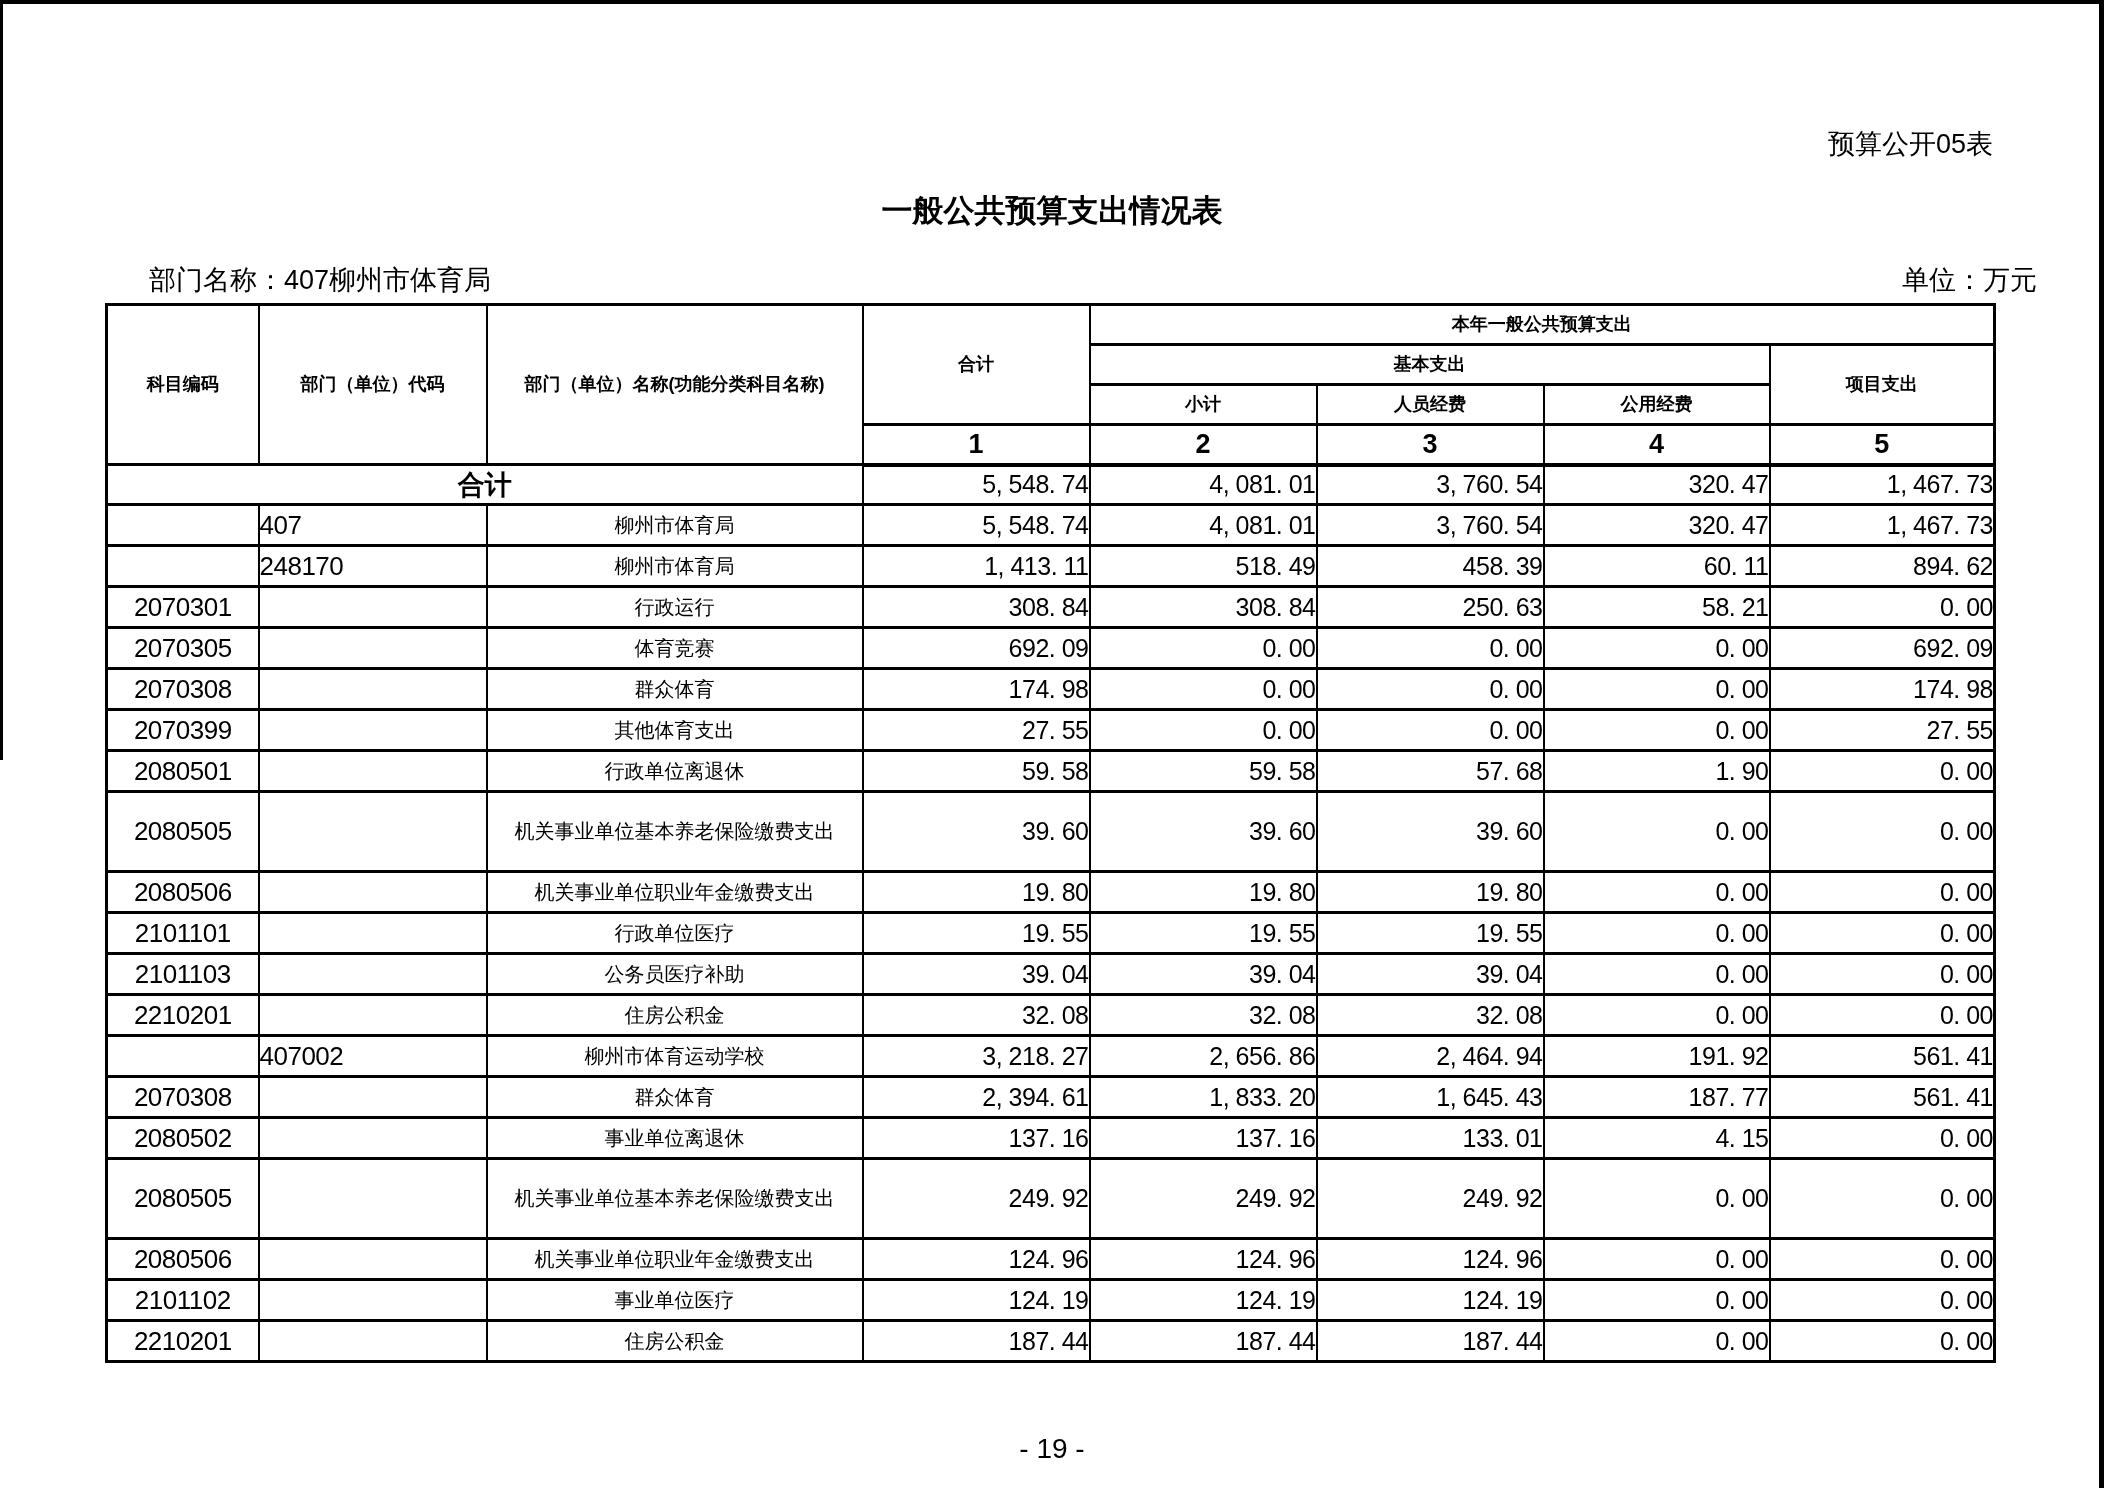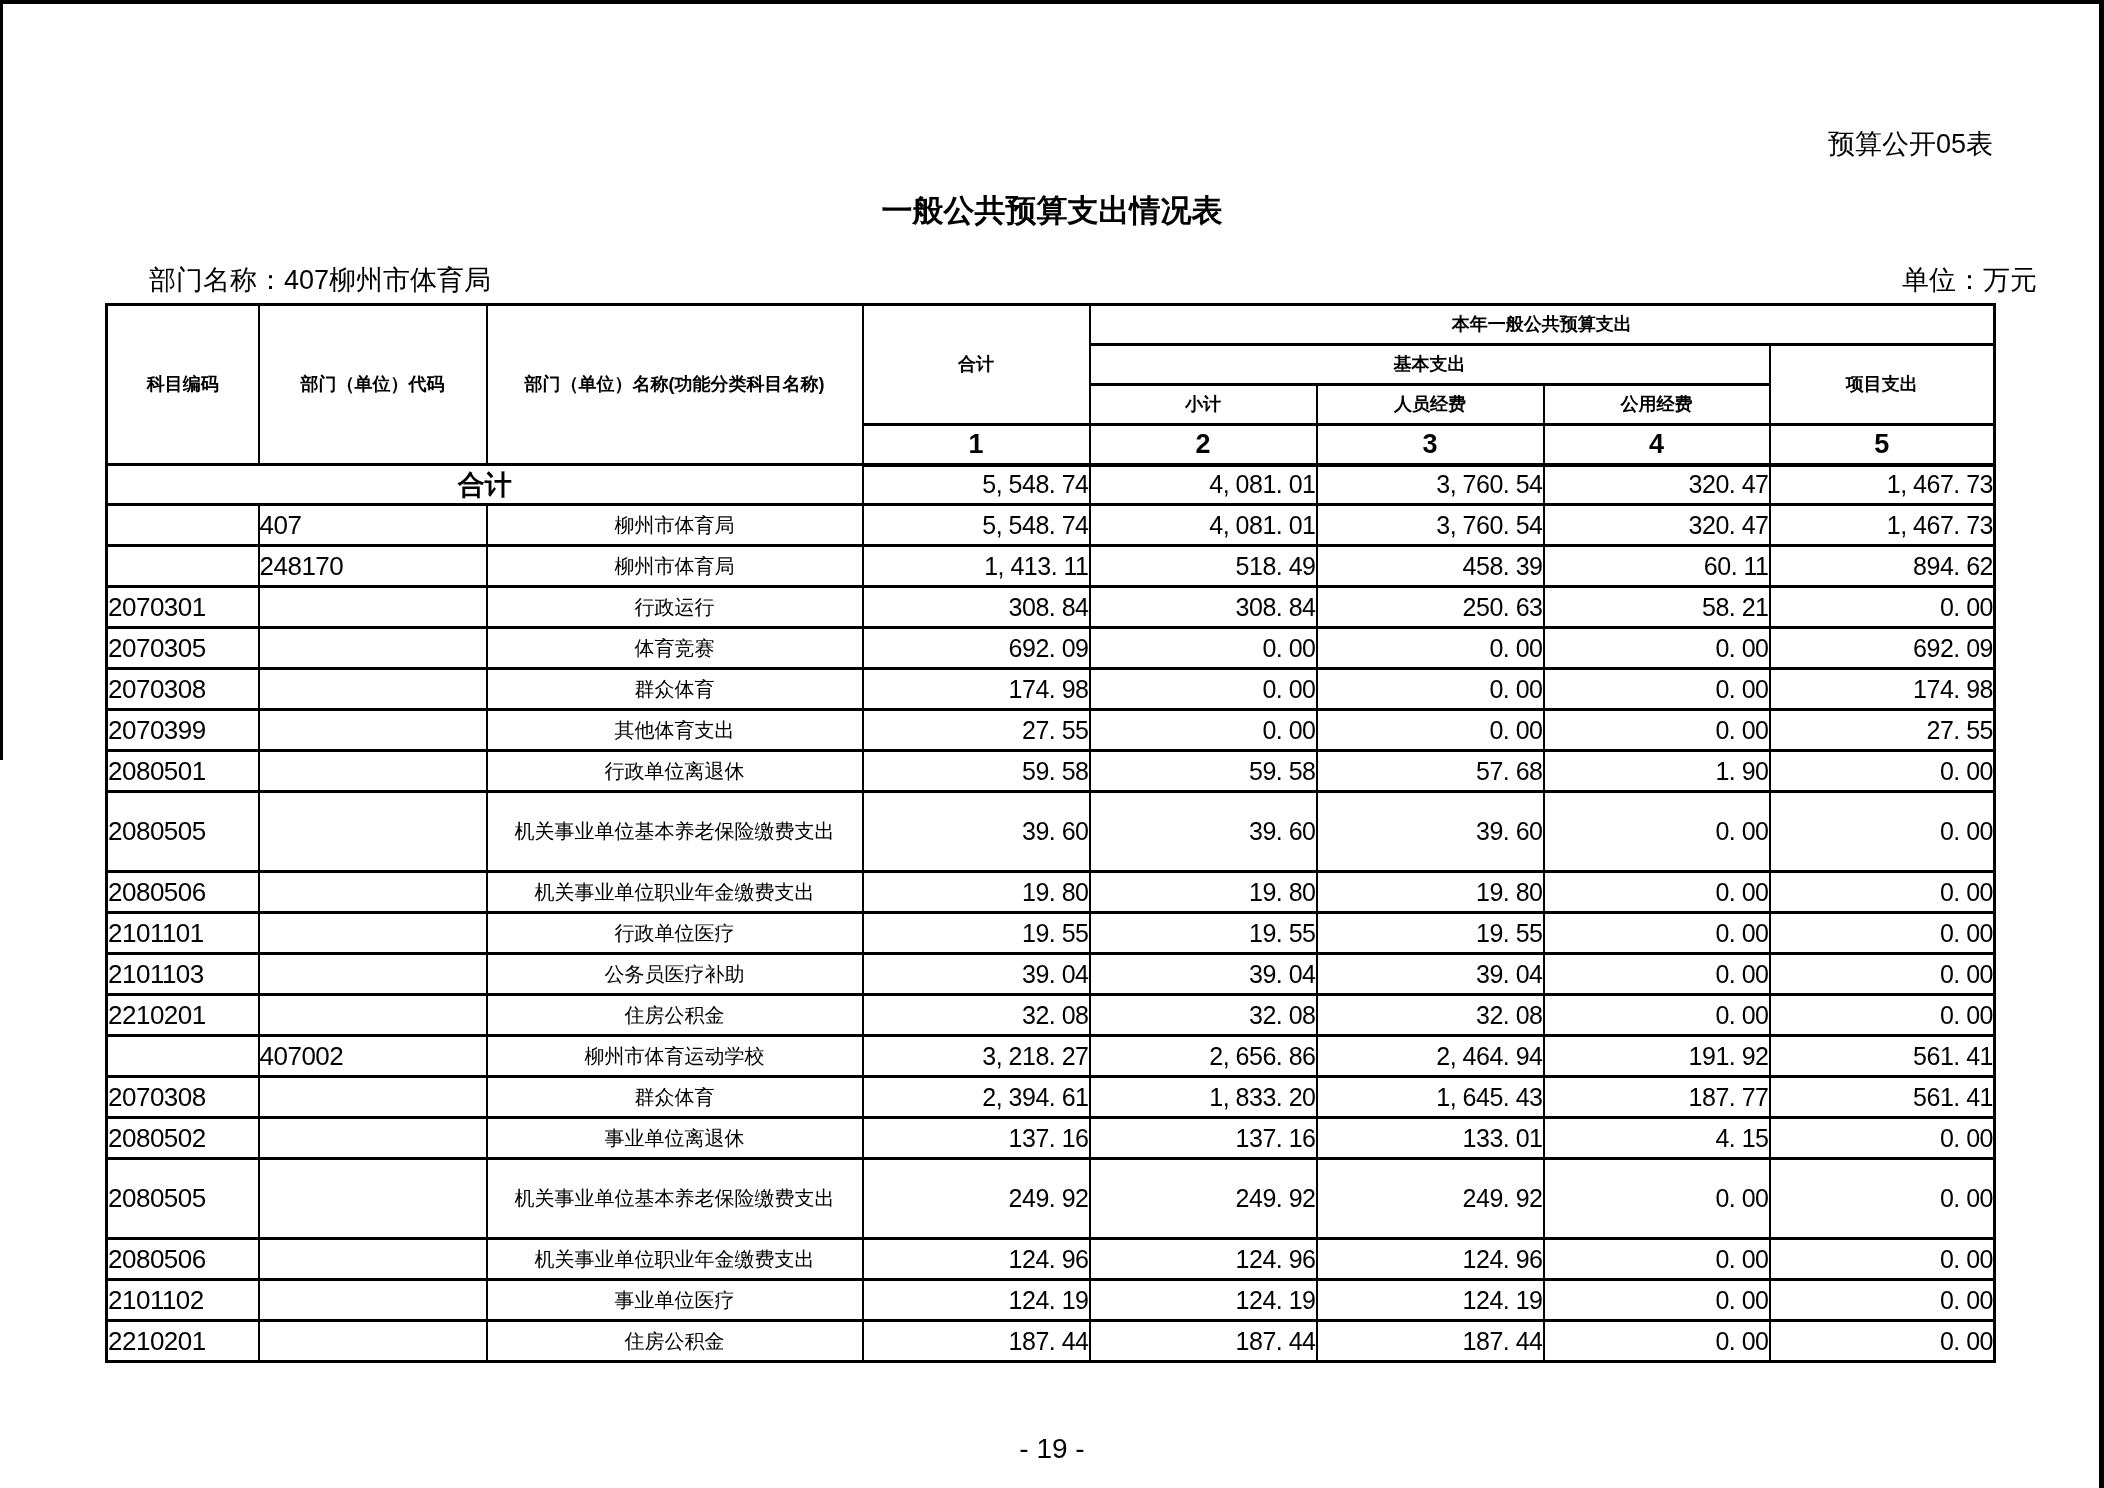--- a/index.html
+++ b/index.html
@@ -43,21 +43,21 @@
   .budget-table thead tr:last-child td,
   .budget-table thead tr:last-child th { border-bottom:4px solid #000; }
   .th-name { padding:0 6px; }
   .cell-colnum { font-size:27px; font-weight:bold; text-align:center; }
 
   .budget-table tbody tr { height:41px; }
   .budget-table tbody tr.row-total { height:40px; }
   .budget-table tbody tr.row-tall { height:80px;padding-left:25px; }
 
   .cell-total-label { font-size:27px; font-weight:bold; text-align:center; }
-  .cell-code { font-size:26px; text-align:left; padding-left:8px;  letter-spacing:-0.5px; }
+  .cell-code { font-size:26px; text-align:center; padding-left:8px;  letter-spacing:-0.5px; }
   .cell-dept { font-size:26px; text-align:left; padding-left:13px; letter-spacing:-0.5px; }
   .cell-name { font-size:20px; text-align:center; padding-left:10px; padding-right:4px; line-height:1.45; }
   .cell-num  { font-size:25px; text-align:right; padding-right:5px; letter-spacing:-0.5px; white-space:nowrap; }
 
   .page-footer {
     position:absolute; top:1433px; left:0; width:2104px;
     text-align:center; font-size:28px;
   }
 </style>
 </head>

